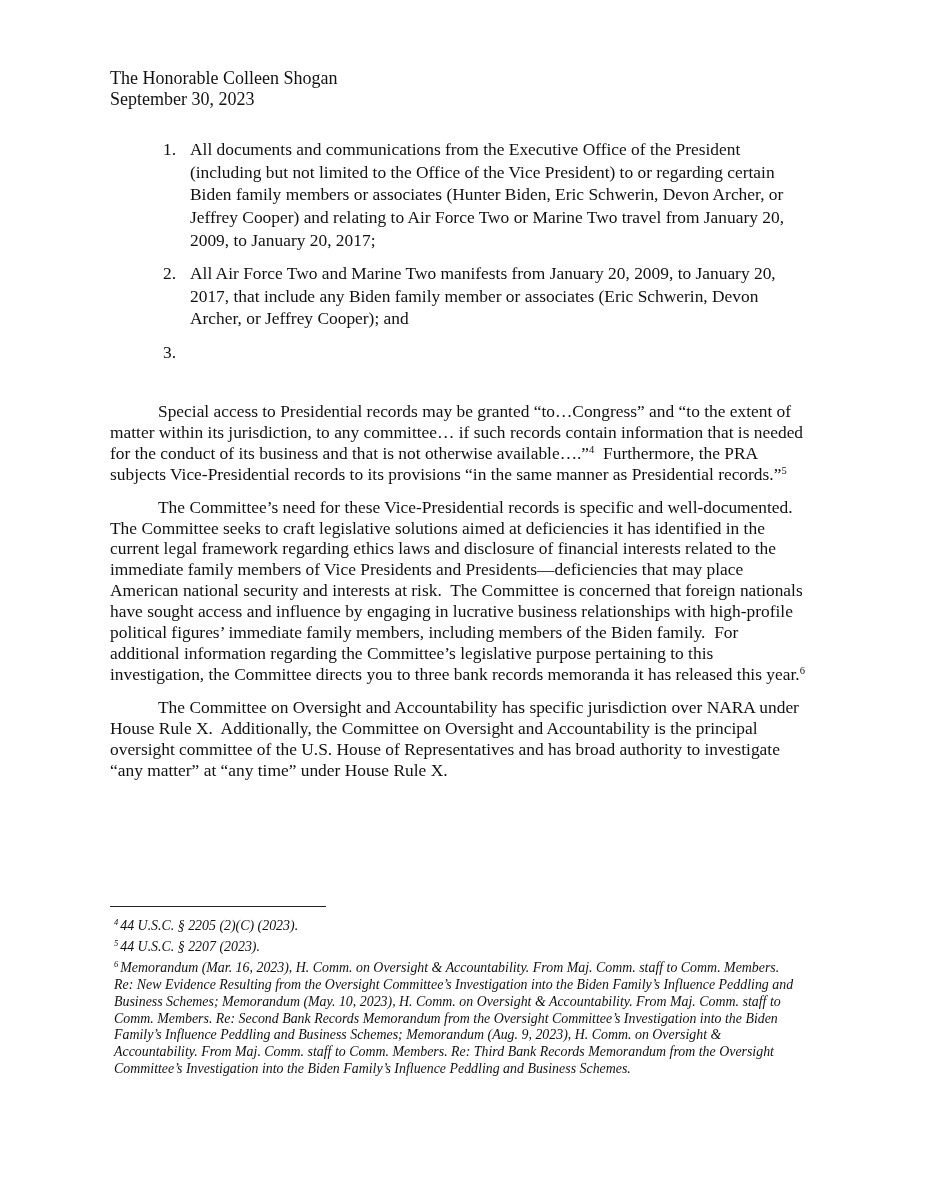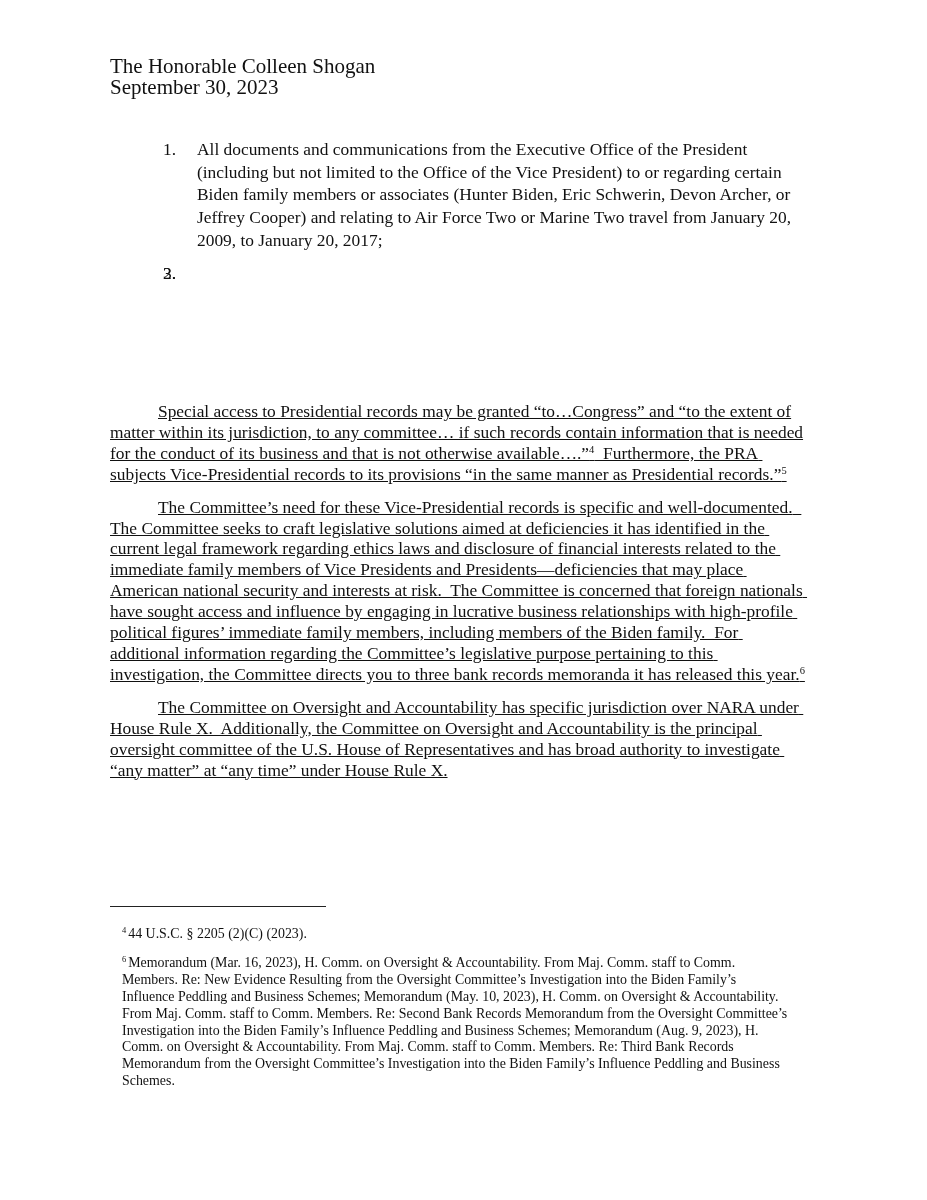--- a/index.html
+++ b/index.html
@@ -18,22 +18,22 @@
     .page {
       position: absolute;
       left: 0;
       top: 0;
       width: 927px;
       height: 1200px;
     }
     .header {
       position: absolute;
       left: 110px;
-      top: 56px;
-      font-size: 21px;
+      top: 68px;
+      font-size: 18px;
       line-height: 21.3px;
     }
     .header div { white-space: nowrap; }
 
     .list {
       position: absolute;
       left: 110px;
       top: 138px;
       width: 700px;
       font-size: 17.4px;
@@ -42,21 +42,21 @@
     .list-item {
       position: relative;
       padding-left: 80px;
       margin-bottom: 10.5px;
     }
     .list-item .num {
       position: absolute;
       left: 53px;
       top: 0;
     }
-    .list-item .text { display: block; margin-left: 7px; }
+    .list-item .text { display: block; }
 
     .body-text {
       position: absolute;
       left: 110px;
       width: 700px;
       font-size: 17.4px;
       line-height: 20.9px;
     }
     .para {
       text-indent: 48px;
@@ -76,21 +76,21 @@
       border-top: 1.5px solid #222;
     }
     .footnotes {
       position: absolute;
       left: 110px;
       top: 914px;
       width: 690px;
       font-size: 13.9px;
       line-height: 16.9px;
     }
-    .footnote { margin: 12px; }
+    .footnote { margin: 4px; font-style: italic; }
     .footnote sup {
       font-size: 8.5px;
       vertical-align: 5px;
       margin-right: 2px;
     }
   </style>
 </head>
 <body>
 
 <div class="page">
@@ -100,34 +100,36 @@
     <div>September 30, 2023</div>
   </div>
 
   <div class="list">
     <div class="list-item">
       <span class="num">1.</span>
       <span class="text">All documents and communications from the Executive Office of the President (including but not limited to the Office of the Vice President) to or regarding certain Biden family members or associates (Hunter Biden, Eric Schwerin, Devon Archer, or Jeffrey Cooper) and relating to Air Force Two or Marine Two travel from January 20, 2009, to January 20, 2017;</span>
     </div>
     <div class="list-item">
       <span class="num">2.</span>
+      <span class="text">All Air Force Two and Marine Two manifests from January 20, 2009, to January 20, 2017, that include any Biden family member or associates (Eric Schwerin, Devon Archer, or Jeffrey Cooper); and</span>
     </div>
     <div class="list-item">
       <span class="num">3.</span>
     </div>
   </div>
 
-  <div class="body-text" style="top:401px;text-decoration:underline;">
+  <div class="body-text" style="top:401px;">
     <p class="para"><span>Special access to Presidential records may be granted “to…Congress” and “to the extent of matter within its jurisdiction, to any committee… if such records contain information that is needed for the conduct of its business and that is not otherwise available….”</span><sup>4</sup><span style="white-space:pre-wrap;">  Furthermore, the PRA subjects Vice-Presidential records to its provisions “in the same manner as Presidential records.”</span><sup>5</sup></p>
 
     <p class="para"><span style="white-space:pre-wrap;">The Committee’s need for these Vice-Presidential records is specific and well-documented.  The Committee seeks to craft legislative solutions aimed at deficiencies it has identified in the current legal framework regarding ethics laws and disclosure of financial interests related to the immediate family members of Vice Presidents and Presidents—deficiencies that may place American national security and interests at risk.  The Committee is concerned that foreign nationals have sought access and influence by engaging in lucrative business relationships with high-profile political figures’ immediate family members, including members of the Biden family.  For additional information regarding the Committee’s legislative purpose pertaining to this investigation, the Committee directs you to three bank records memoranda it has released this year.</span><sup>6</sup></p>
 
     <p class="para"><span style="white-space:pre-wrap;">The Committee on Oversight and Accountability has specific jurisdiction over NARA under House Rule X.  Additionally, the Committee on Oversight and Accountability is the principal oversight committee of the U.S. House of Representatives and has broad authority to investigate “any matter” at “any time” under House Rule X.</span></p>
   </div>
 
   <div class="footnote-rule"></div>
 
   <div class="footnotes">
     <p class="footnote"><sup>4</sup><span>44 U.S.C. § 2205 (2)(C) (2023).</span></p>
+    <p class="footnote"><sup>5</sup><span>44 U.S.C. § 2207 (2023).</span></p>
     <p class="footnote"><sup>6</sup><span>Memorandum (Mar. 16, 2023), H. Comm. on Oversight &amp; Accountability. From Maj. Comm. staff to Comm. Members. Re: New Evidence Resulting from the Oversight Committee’s Investigation into the Biden Family’s Influence Peddling and Business Schemes; Memorandum (May. 10, 2023), H. Comm. on Oversight &amp; Accountability. From Maj. Comm. staff to Comm. Members. Re: Second Bank Records Memorandum from the Oversight Committee’s Investigation into the Biden Family’s Influence Peddling and Business Schemes; Memorandum (Aug. 9, 2023), H. Comm. on Oversight &amp; Accountability. From Maj. Comm. staff to Comm. Members. Re: Third Bank Records Memorandum from the Oversight Committee’s Investigation into the Biden Family’s Influence Peddling and Business Schemes.</span></p>
   </div>
 
 </div>
 
 </body></html>

